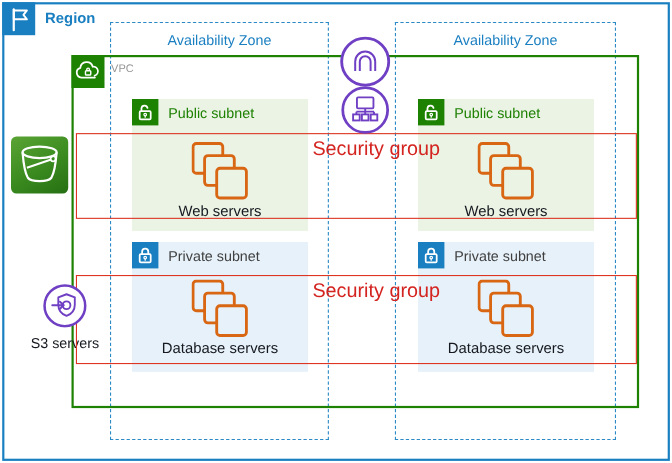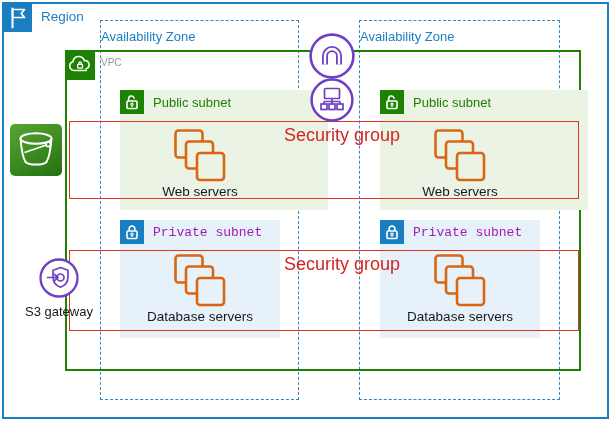--- a/index.html
+++ b/index.html
@@ -2,42 +2,42 @@
 <html><head>
 <meta charset="utf-8">
 <style>
   html,body{margin:0;padding:0;background:#fff;}
   .canvas{position:relative;width:611px;height:421px;background:#fff;
           font-family:"Liberation Sans",sans-serif;overflow:hidden;}
   .abs{position:absolute;}
   
   .region-border{left:2px;top:2px;width:607px;height:417px;border:2px solid #1a7fc1;box-sizing:border-box;z-index:0;}
   .region-icon{left:2px;top:2px;width:30px;height:30px;background:#1a7fc1;z-index:5;}
-  .region-label{left:41px;top:9px;font-size:13.5px;color:#1a7fc1;z-index:5;}
+  .region-label{left:41px;top:9px;font-size:13.5px;color:#1a7fc1;z-index:5;font-weight:bold;}
   
   .az{top:20px;height:380px;border:1.5px dashed #2b8ac6;box-sizing:border-box;z-index:1;}
   .az1{left:100px;width:199px;}
   .az2{left:359px;width:201px;}
-  .az-label{width:100%;text-align:left;margin-top:8px;font-size:13px;color:#1a7fc1;}
+  .az-label{width:100%;text-align:center;margin-top:8px;font-size:13px;color:#1a7fc1;}
   
   .vpc-border{left:65px;top:50px;width:516px;height:321px;border:2px solid #1d8102;box-sizing:border-box;z-index:2;}
   .vpc-icon{left:65px;top:50px;width:30px;height:30px;background:#1d8102;z-index:5;}
   .vpc-label{left:101px;top:57px;font-size:10px;color:#969696;z-index:3;}
   
   .subnet{width:160px;z-index:3;}
-  .subnet.public{background:#ebf3e5;height:120px;top:90px;padding-left:48px;}
+  .subnet.public{background:#ebf3e5;height:120px;top:90px;}
   .subnet.private{background:#e7f1f9;height:118px;top:220px;}
   .sn1{left:120px;} .sn2{left:380px;}
   .subnet-head{position:absolute;left:0;top:0;display:flex;align-items:center;}
   .subnet-icon{width:24px;height:24px;flex:0 0 24px;}
   .subnet.public .subnet-icon{background:#1d8102;}
   .subnet.private .subnet-icon{background:#1a7fc1;}
   .subnet-label{margin-left:9px;font-size:13px;white-space:nowrap;}
   .subnet.public .subnet-label{color:#1d8102;}
-  .subnet.private .subnet-label{color:#a21caf;font-family:Liberation Mono, monospace;}
+  .subnet.private .subnet-label{color:#404040;}
   
   .sg{left:69px;width:510px;border:1.5px solid #dd3522;box-sizing:border-box;z-index:4;}
   .sg1{top:121px;height:78px;}
   .sg2{top:250px;height:81px;}
   .sg-label{left:284px;font-size:18px;color:#d42420;z-index:4;background:transparent;}
   .sg-label1{top:125px;} .sg-label2{top:254px;}
   
   .srv{width:160px;display:flex;flex-direction:column;align-items:center;gap:2px;z-index:5;}
   .srv-label{font-size:13.5px;color:#16191f;white-space:nowrap;}
   .srv svg rect{stroke:#d86613;stroke-width:2.6;}
@@ -210,15 +210,15 @@
   </div>
 
   <div class="abs s3gw-icon">
     <svg width="40" height="40" viewBox="0 0 40 40">
       <circle cx="20" cy="20" r="18.5" fill="#fff" stroke="#6f3fc4" stroke-width="2.3"></circle>
       <path d="M21.5 9.5 l7.5 2.8 v6.7 c0 5 -3.2 8.6 -7.5 10.2 c-4.3 -1.6 -7.5 -5.2 -7.5 -10.2 v-6.7 z" fill="none" stroke="#6f3fc4" stroke-width="1.7" stroke-linejoin="round"></path>
       <circle cx="21.5" cy="19.5" r="3.5" fill="none" stroke="#6f3fc4" stroke-width="1.7"></circle>
       <path d="M8.5 19.5 h10.5 M15.5 16.3 l3.5 3.2 -3.5 3.2" fill="none" stroke="#6f3fc4" stroke-width="1.7" stroke-linecap="round" stroke-linejoin="round"></path>
     </svg>
   </div>
-  <div class="abs s3gw-label">S3 gateway</div>
+  <div class="abs s3gw-label">S3 servers</div>
 
 </div>
 
 </body></html>

